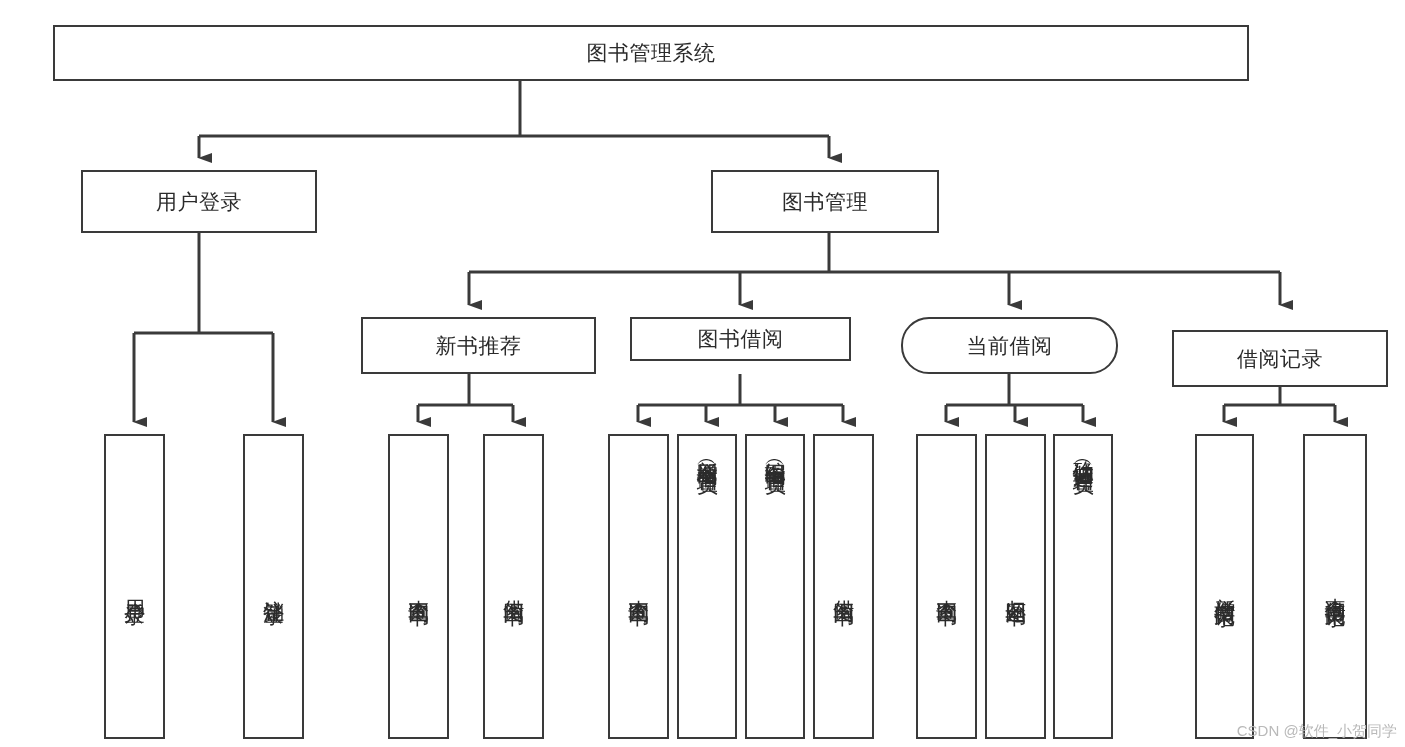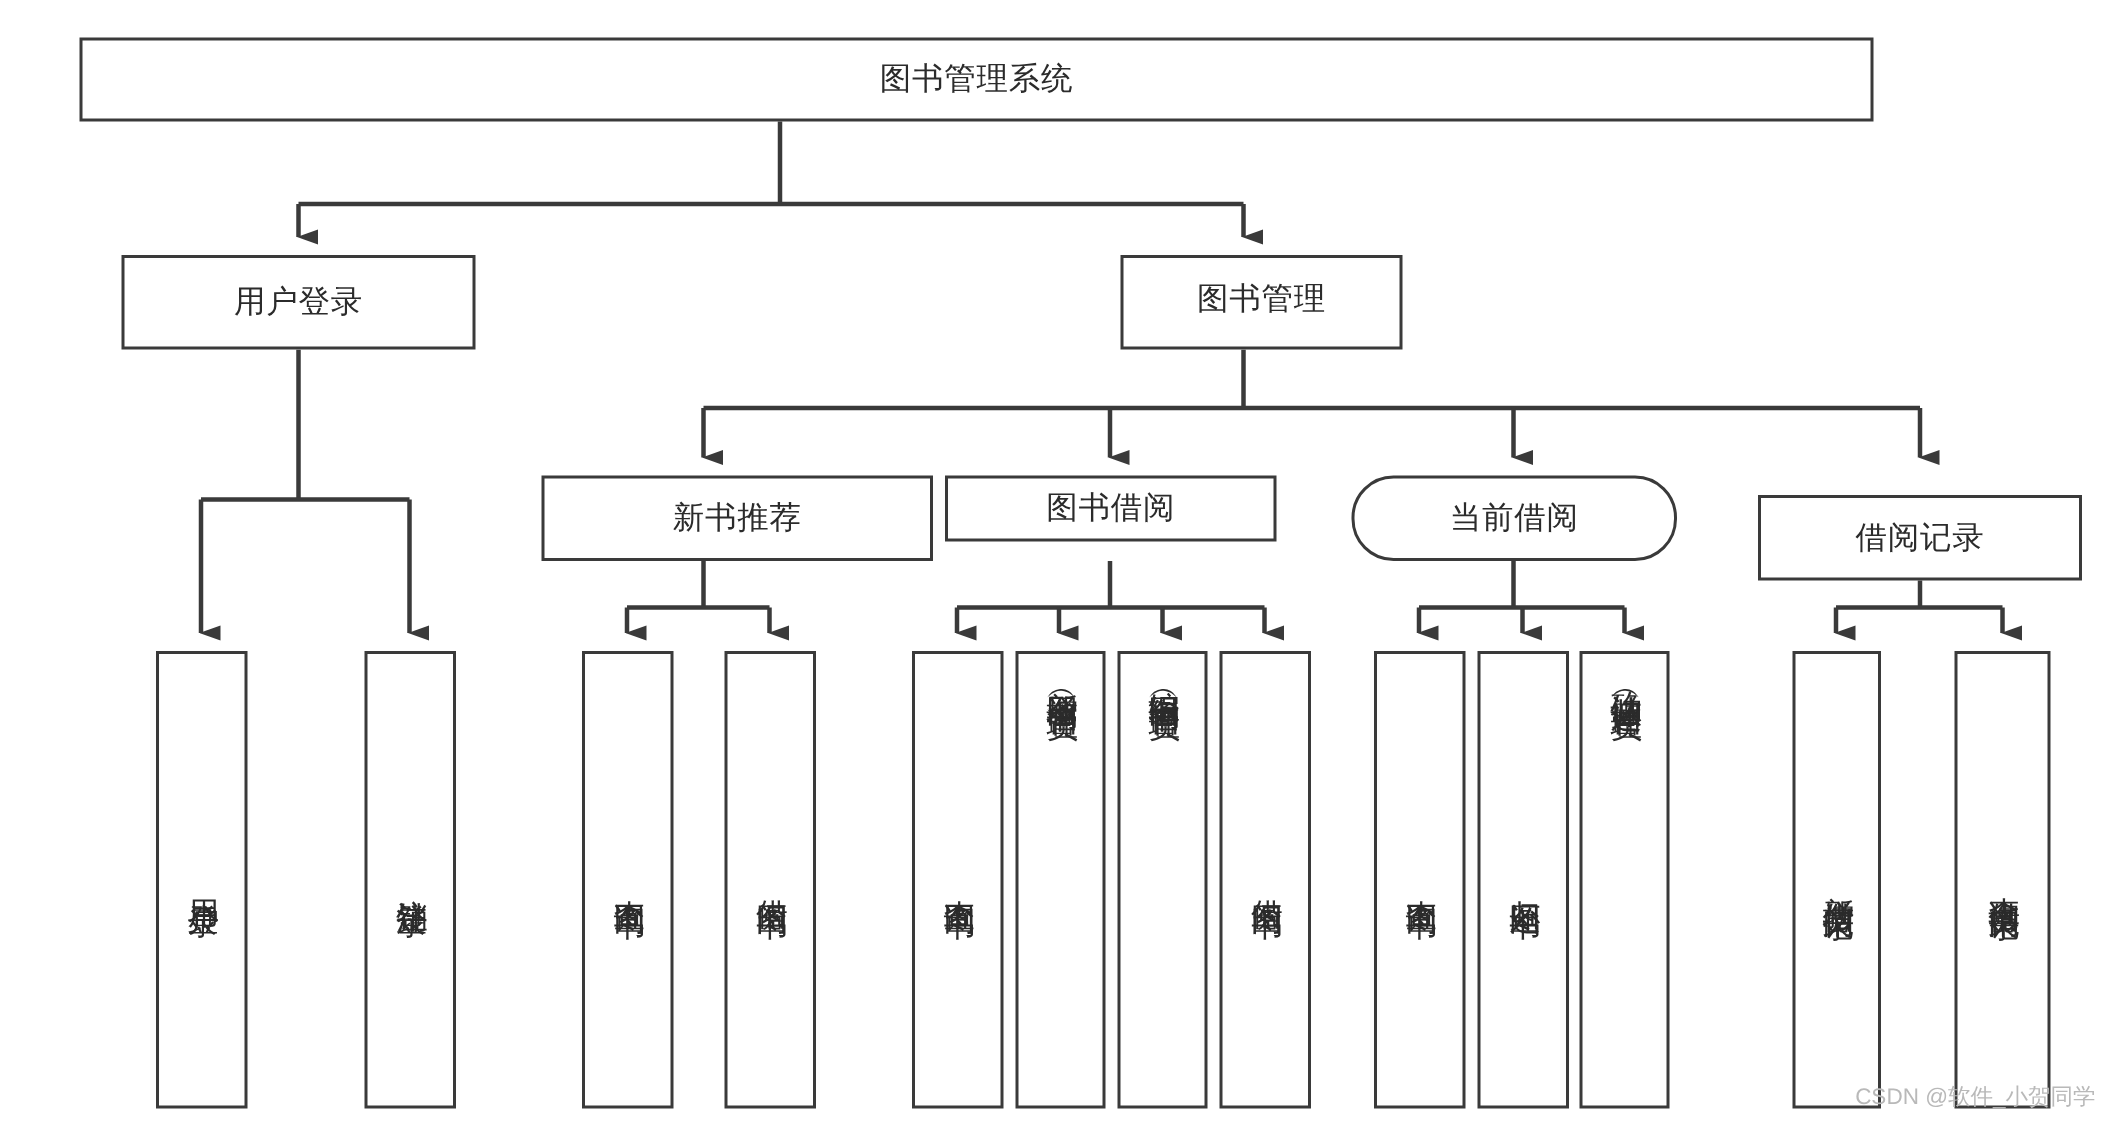--- a/index.html
+++ b/index.html
@@ -130,25 +130,25 @@
     </g>
   </svg>
 
   <div class="node horizontal" style="left:18px; top:25px; width:1196px; height:56px;margin-left:35px;">
     <span class="node-label">图书管理系统</span>
   </div>
 
   <div class="node horizontal" style="left:81px; top:170px; width:236px; height:63px;">
     <span class="node-label">用户登录</span>
   </div>
-  <div class="node horizontal" style="left:747px; top:170px; width:188px; height:63px;font-family:Liberation Mono, monospace;">
+  <div class="node horizontal" style="left:711px; top:170px; width:228px; height:63px;">
     <span class="node-label">图书管理</span>
   </div>
 
-  <div class="node horizontal" style="left:361px; top:317px; width:261px; height:57px;text-align:center;">
+  <div class="node horizontal" style="left:361px; top:317px; width:235px; height:57px;text-align:center;">
     <span class="node-label">新书推荐</span>
   </div>
   <div class="node horizontal" style="left:630px; top:317px; width:221px; height:44px;">
     <span class="node-label">图书借阅</span>
   </div>
   <div class="node horizontal" style="left:901px; top:317px; width:217px; height:57px;border-radius:28px;">
     <span class="node-label">当前借阅</span>
   </div>
   <div class="node horizontal" style="left:1172px; top:330px; width:216px; height:57px;">
     <span class="node-label">借阅记录</span>

